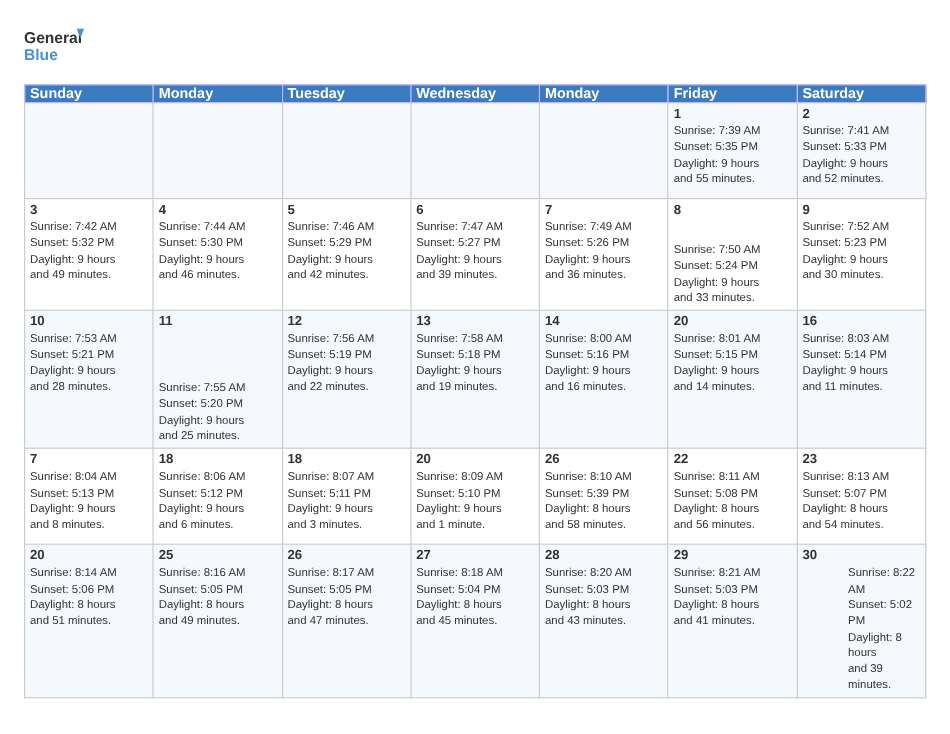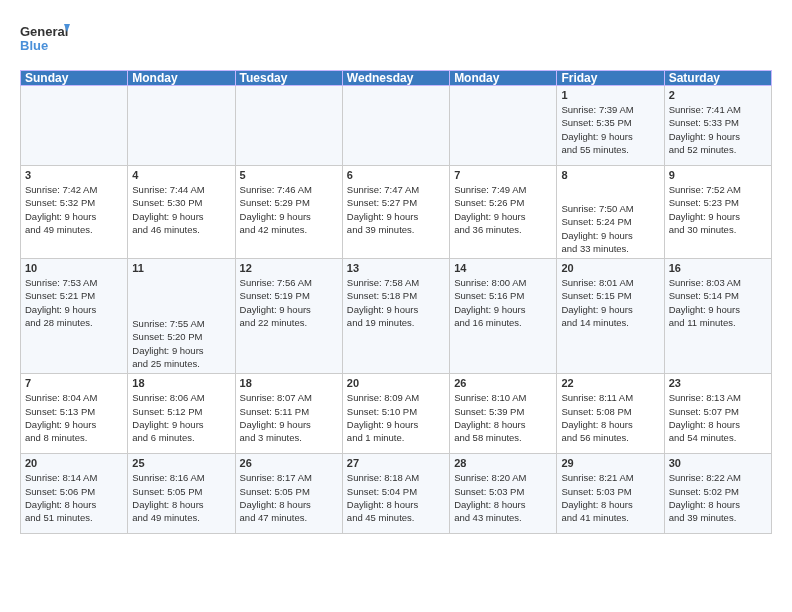--- a/index.html
+++ b/index.html
@@ -315,20 +315,20 @@
         </td>
         <td>
           <div class="day-number">29</div>
           <div class="day-info" style="white-space: pre-line;">Sunrise: 8:21 AM
 Sunset: 5:03 PM
 Daylight: 8 hours
 and 41 minutes.</div>
         </td>
         <td>
           <div class="day-number">30</div>
-          <div class="day-info" style="white-space: pre-line;">Sunrise: 8:22 AM
+          <div class="day-info" style="white-space: pre-line; margin-left: 38px;">Sunrise: 8:22 AM
 Sunset: 5:02 PM
 Daylight: 8 hours
 and 39 minutes.</div>
         </td>
       </tr>
     </tbody>
 </table>
 
 </body></html>

